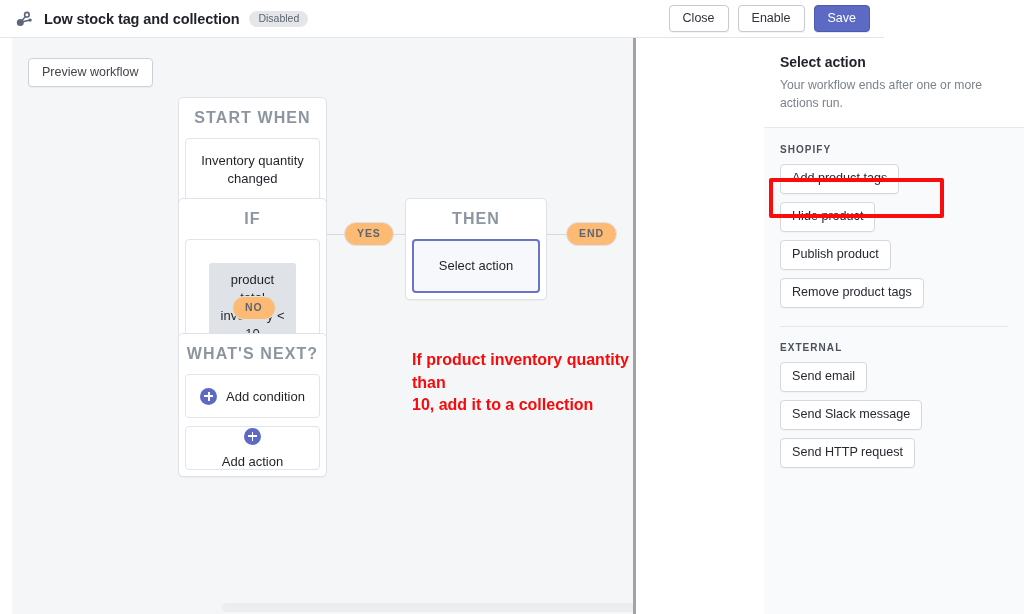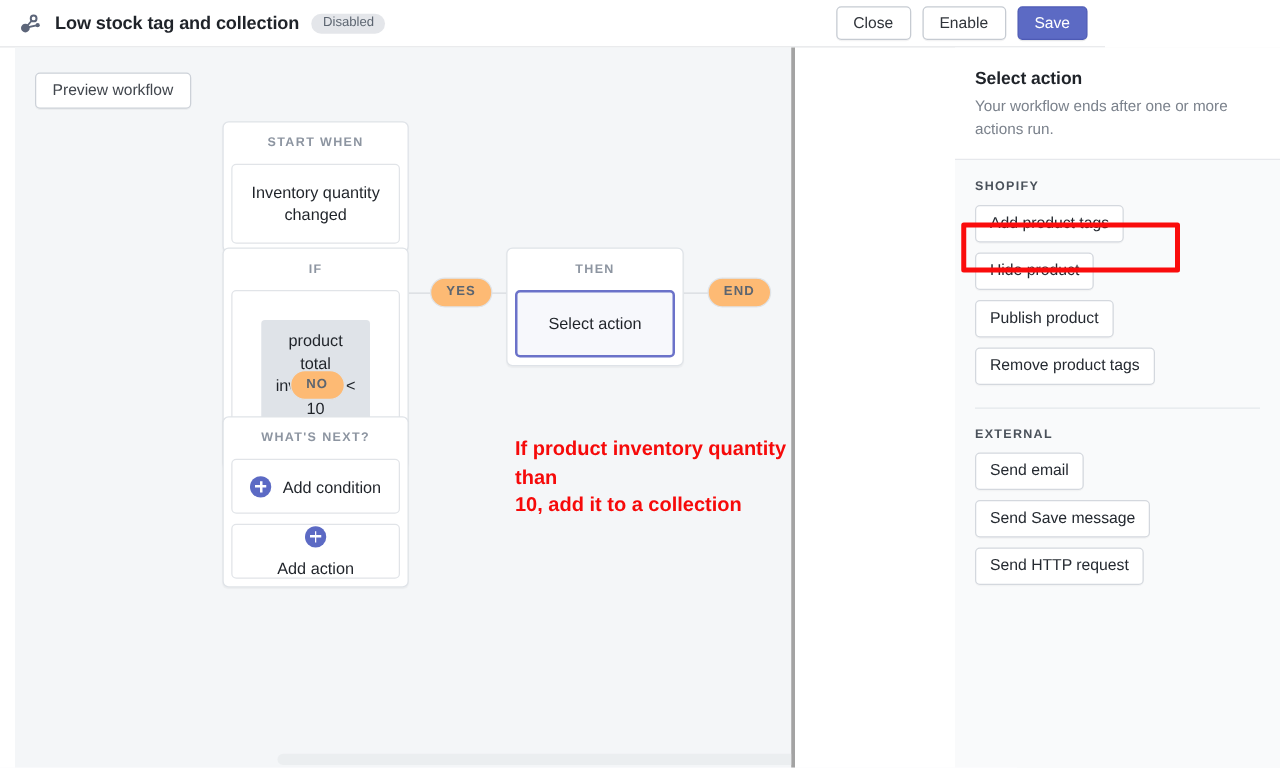--- a/index.html
+++ b/index.html
@@ -76,21 +76,21 @@
   .node {
     position: absolute;
     background: #ffffff;
     border: 1px solid #dfe3e8;
     border-radius: 5px;
     box-shadow: 0 1px 1px rgba(22,29,37,0.04);
     padding: 6px;
   }
   .node-header {
     text-align: center;
-    font-size: 10px; font-weight: 700; letter-spacing: 1.1px;
+    font-size: 16px; font-weight: 700; letter-spacing: 1.1px;
     color: #8d95a1;
     padding: 5px 0 11px 0;
     text-transform: uppercase;
   }
   .node-body {
     border: 1px solid #e1e4e8;
     border-radius: 4px;
     background: #ffffff;
     text-align: center;
     font-size: 13px; color: #1f2329;
@@ -322,21 +322,21 @@
     </div>
 
     <div class="sec-divider"></div>
 
     <div>
       <p class="sec-label">EXTERNAL</p>
       <div class="opt-wrap">
         <button class="opt">Send email</button>
       </div>
       <div class="opt-wrap">
-        <button class="opt">Send Save message</button>
+        <button class="opt">Send Slack message</button>
       </div>
       <div class="opt-wrap">
         <button class="opt">Send HTTP request</button>
       </div>
     </div>
 
   </div>
 
   <div class="highlight-box"></div>
 </div>

